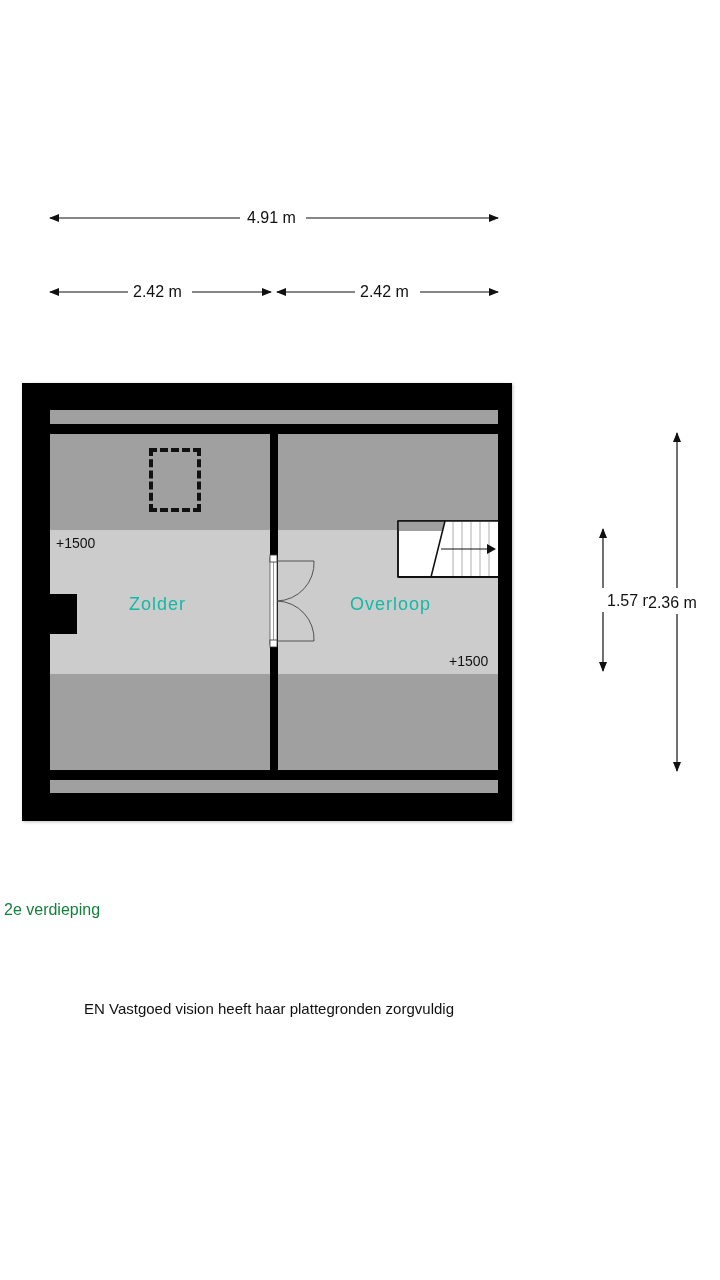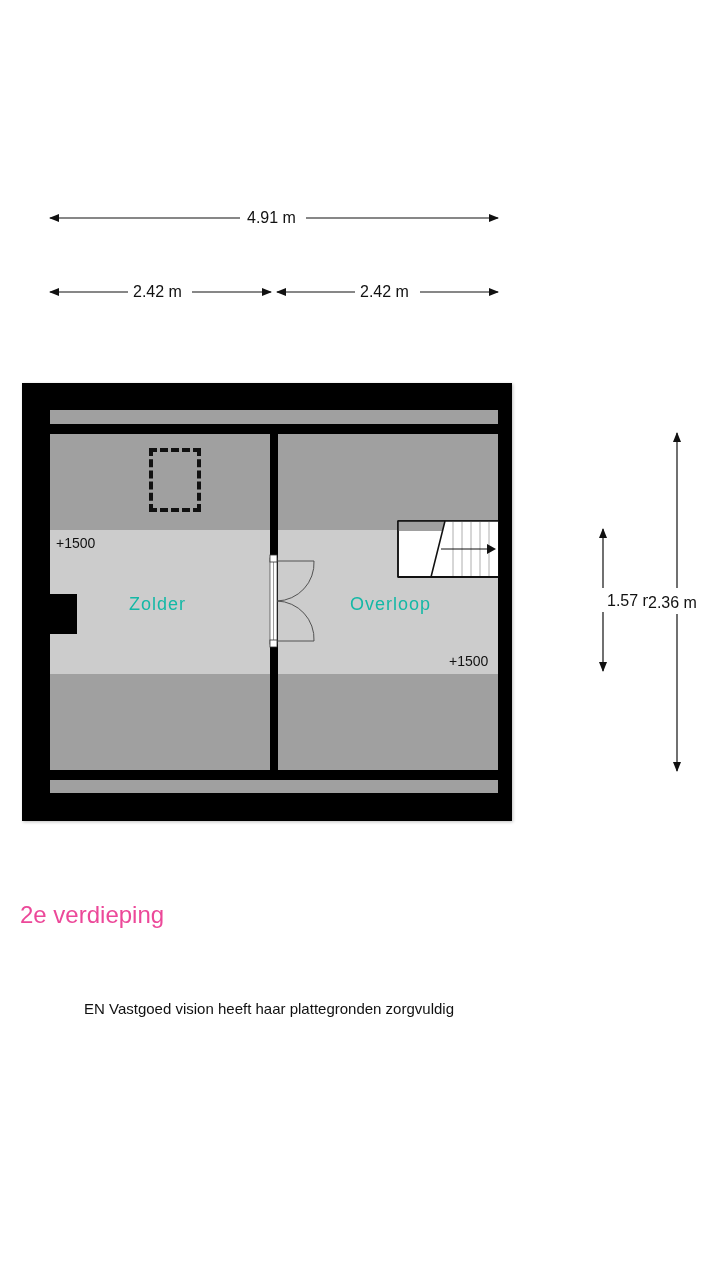--- a/index.html
+++ b/index.html
@@ -3,21 +3,21 @@
 <meta charset="utf-8">
 <style>
   html, body { margin:0; padding:0; background:#ffffff; }
   body { width:720px; height:1280px; position:relative; overflow:hidden;
          font-family:"Liberation Sans", sans-serif; color:#111; }
   .abs { position:absolute; }
   .dim-label { position:absolute; font-size:16px; color:#111; background:#fff;
                padding:0 4px; line-height:18px; white-space:nowrap; }
   .room-label { position:absolute; font-size:18px; letter-spacing:1px; color:#14b8a6; white-space:nowrap; }
   .level { position:absolute; font-size:14px; color:#111; white-space:nowrap; }
-  .floor-title { position:absolute; left:20px; top:901px; font-size:24px; color:#ec4899; }
+  .floor-title { position:absolute; left:4px; top:901px; font-size:16px; color:#15803d; }
   .disclaimer { position:absolute; left:0; width:538px; top:999px; text-align:center;
                 font-size:15px; line-height:19px; color:#111; }
 </style>
 </head>
 <body>
 
 <svg class="abs" style="left:0;top:0" width="720" height="1280">
   <defs>
     <marker id="ah" markerWidth="10" markerHeight="8" refX="9" refY="4" orient="auto" markerUnits="userSpaceOnUse">
       <path d="M0,0 L10,4 L0,8 z" fill="#111"></path>

